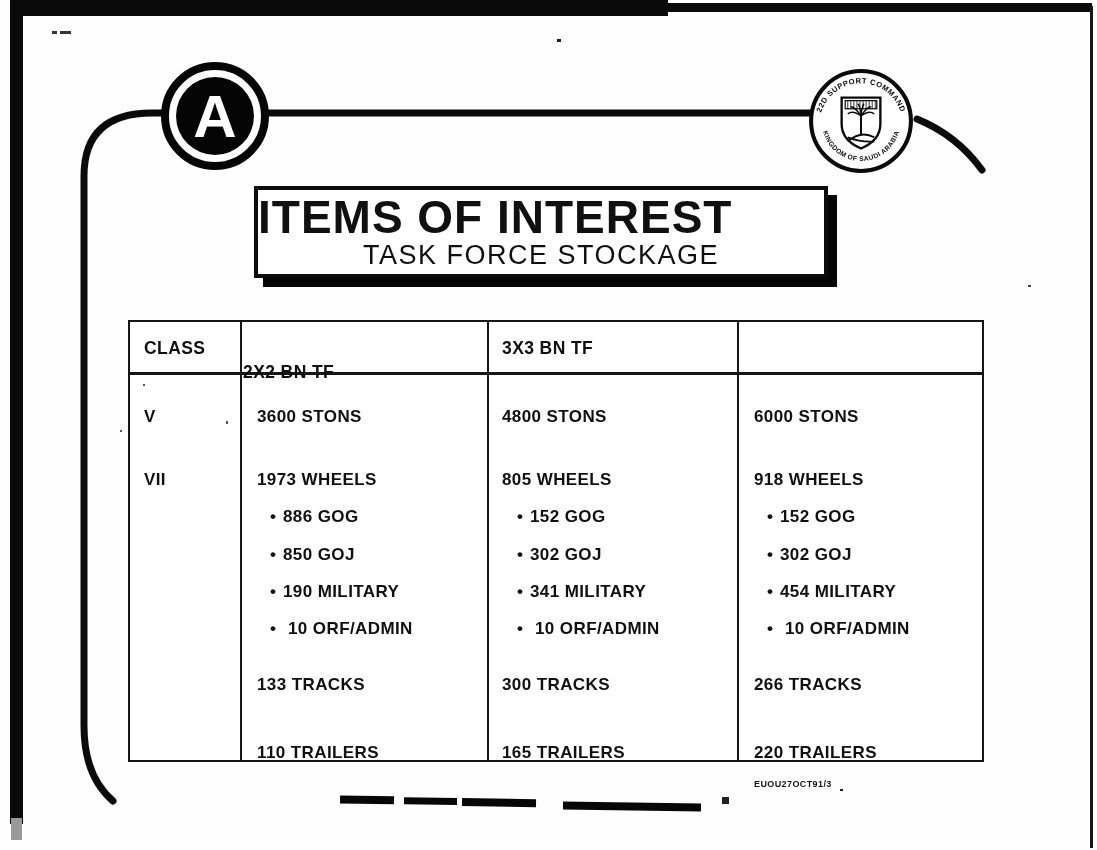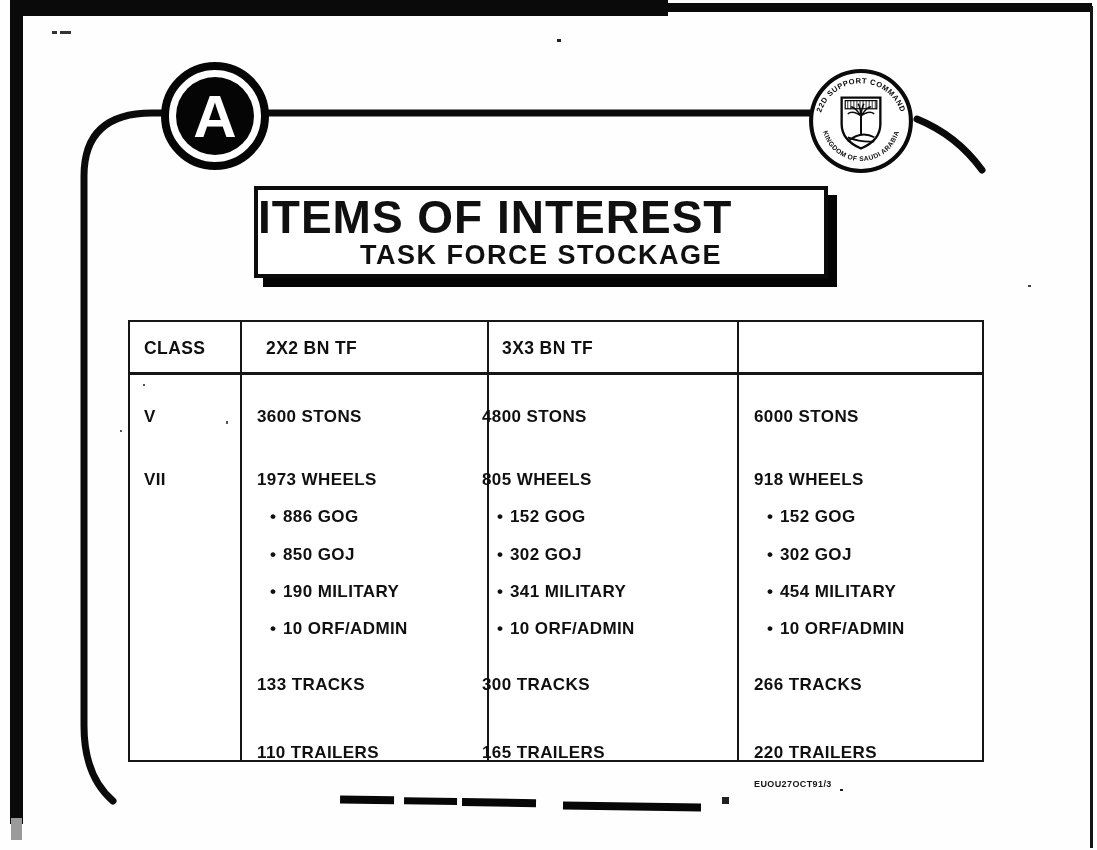--- a/index.html
+++ b/index.html
@@ -24,39 +24,39 @@
   
   .badge{position:absolute;left:160px;top:61px;width:110px;height:110px;z-index:2;}
   .seal{position:absolute;left:807px;top:67px;width:108px;height:108px;z-index:2;}
   
   .title-box{
     position:absolute;left:254px;top:186px;width:566px;height:84px;z-index:2;
     background:#fff;border:4px solid #0c0c0c;box-shadow:9px 9px 0 #050505;
     display:flex;flex-direction:column;justify-content:center;
   }
   .title{font-size:46px;line-height:47px;font-weight:700;text-align:left;letter-spacing:1px;white-space:nowrap;}
-  .subtitle{font-size:27px;line-height:29px;font-weight:700;text-align:center;letter-spacing:1.5px;white-space:nowrap;}
+  .subtitle{font-size:27px;line-height:29px;font-weight:400;text-align:center;letter-spacing:1.5px;white-space:nowrap;}
   
   .tbl{position:absolute;left:128px;top:320px;width:852px;height:438px;border:2px solid #161616;background:#fff;z-index:2;}
   .vline{position:absolute;top:0;bottom:0;width:2px;background:#161616;}
   .vl1{left:110px;} .vl2{left:357px;} .vl3{left:607px;}
   .thead{position:absolute;left:0;right:0;top:0;height:50px;border-bottom:3px solid #161616;}
   .hcell{position:absolute;top:0;height:50px;line-height:52px;font-size:17.5px;font-weight:700;letter-spacing:0.4px;white-space:nowrap;}
-  .h0{left:14px;} .h1{left:136px;} .h2{left:372px;} .h3{left:624px;}
+  .h0{left:14px;} .h1{left:113px;margin-top:24px;} .h2{left:372px;} .h3{left:624px;}
   .tbody{position:absolute;left:0;right:0;top:53px;bottom:0;}
   .col{position:absolute;top:0;bottom:0;}
-  .c0{left:0;width:110px;} .c1{left:112px;width:245px;} .c2{left:339px;width:248px;} .c3{left:609px;width:241px;padding-left:8px;}
+  .c0{left:0;width:110px;} .c1{left:112px;width:245px;} .c2{left:359px;width:248px;} .c3{left:609px;width:241px;padding-left:8px;}
   .ln{position:absolute;left:15px;font-size:17px;font-weight:700;letter-spacing:0.4px;white-space:nowrap;}
   .c0 .ln{left:14px;} .c2 .ln{left:13px;}
   .r-stons{top:32px;} .r-wheels{top:95px;}
   .b0{top:132px;} .b1{top:170px;} .b2{top:207px;} .b3{top:244px;}
   .r-tracks{top:300px;} .r-trailers{top:360px;margin-top:8px;}
   .blt{left:28px !important;}
   .blt .dot{display:inline-block;width:13px;}
-  .b3 .txt{}
+  .b3 .txt{margin-left:5px;}
   
   .footer-code{position:absolute;left:754px;top:779px;font-size:9px;font-weight:700;letter-spacing:0.4px;color:#151515;z-index:2;}
   
   .bottom-dashes{position:absolute;left:340px;top:798px;width:370px;height:14px;transform:rotate(0.8deg);z-index:2;}
   .bottom-dashes i{position:absolute;background:#070707;}
   .d1{left:0;top:0;width:54px;height:8px;}
   .d2{left:64px;top:1px;width:53px;height:7px;}
   .d3{left:122px;top:1px;width:74px;height:8px;}
   .d4{left:223px;top:3px;width:138px;height:8px;}
   

